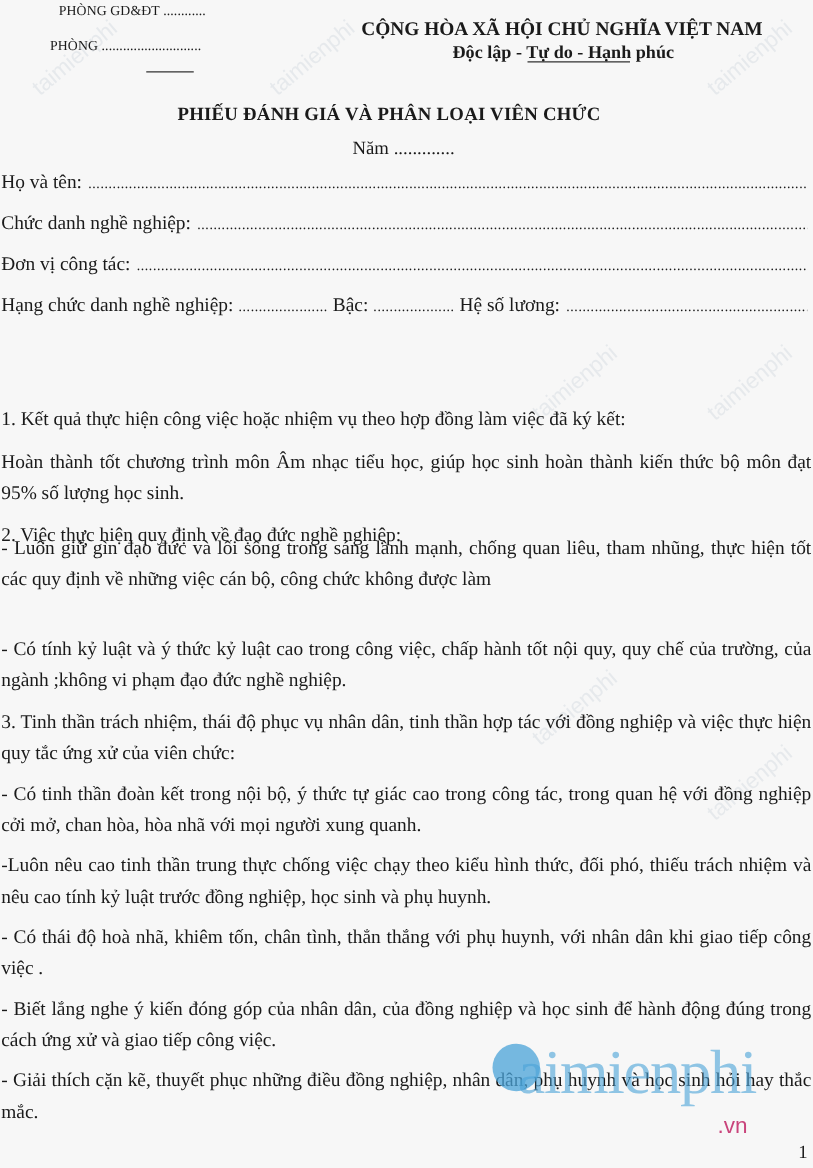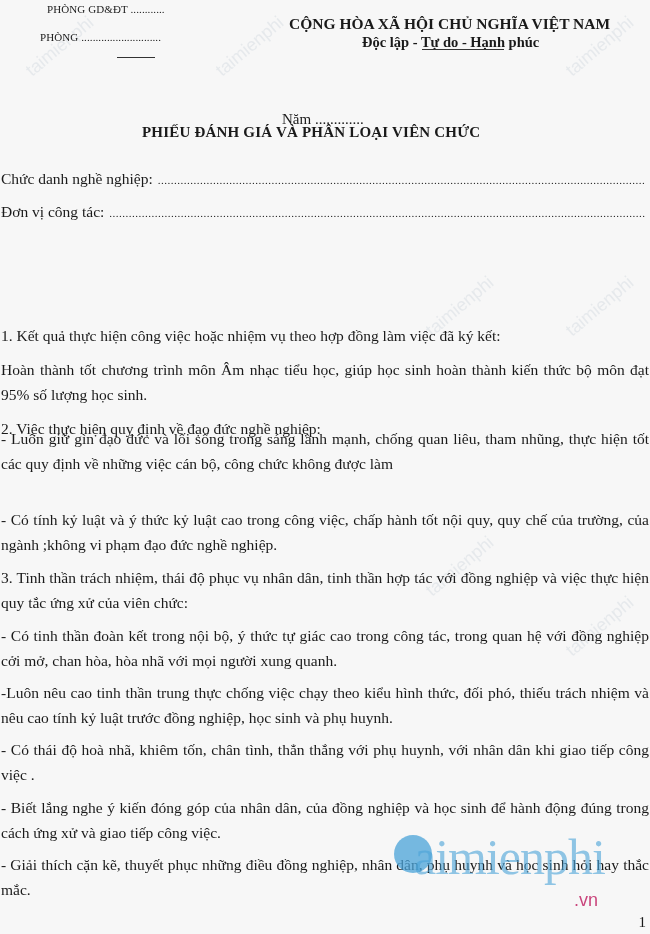--- a/index.html
+++ b/index.html
@@ -39,21 +39,20 @@
     }
     .rule {
       position: absolute;
       height: 1px;
       background: #333;
     }
     .doc-title {
       font-weight: bold;
       font-size: 15px;
       letter-spacing: 0.2px;
-      margin-top: 40px;
     }
     .year {
       font-size: 15px;
     }
 
     
     .field {
       position: absolute;
       left: 1px;
       width: 645px;
@@ -174,26 +173,38 @@
   <div class="abs hdr-left" style="left:40px;top:31px">PHÒNG ............................</div>
   <div class="rule" style="left:117px;top:57px;width:38px"></div>
 
   <div class="abs hdr-right" style="left:289px;top:3px">CỘNG HÒA XÃ HỘI CHỦ NGHĨA VIỆT NAM</div>
   <div class="abs motto" style="left:362px;top:34px">Độc lập - Tự do - Hạnh phúc</div>
   <div class="rule" style="left:422px;top:49px;width:82px"></div>
 
   <div class="abs doc-title" style="left:142px;top:84px">PHIẾU ĐÁNH GIÁ VÀ PHÂN LOẠI VIÊN CHỨC</div>
   <div class="abs year" style="left:282px;top:111px">Năm .............</div>
 
+  <div class="field" style="top:137px">
+    <span class="lbl">Họ và tên:</span>
+    <span class="dots"></span>
+  </div>
   <div class="field" style="top:170px">
     <span class="lbl">Chức danh nghề nghiệp:</span>
     <span class="dots"></span>
   </div>
   <div class="field" style="top:203px">
     <span class="lbl">Đơn vị công tác:</span>
+    <span class="dots"></span>
+  </div>
+  <div class="field" style="top:236px">
+    <span class="seg">Hạng chức danh nghề nghiệp:</span>
+    <span class="segdots">......................</span>
+    <span class="seg">Bậc:</span>
+    <span class="segdots">....................</span>
+    <span class="seg">Hệ số lương:</span>
     <span class="dots"></span>
   </div>
 
 
   <div class="para nowrap" style="top:323px">1. Kết quả thực hiện công việc hoặc nhiệm vụ theo hợp đồng làm việc đã ký kết:</div>
   <div class="para" style="top:357px">Hoàn thành tốt chương trình môn Âm nhạc tiểu học, giúp học sinh hoàn thành kiến thức bộ môn đạt 95% số lượng học sinh.</div>
 
   <div class="para nowrap" style="top:416px">2. Việc thực hiện quy định về đạo đức nghề nghiệp:</div>
   <div class="para" style="top:426px">- Luôn giữ gìn đạo đức và lối sống trong sáng lành mạnh, chống quan liêu, tham nhũng, thực hiện tốt các quy định về những việc cán bộ, công chức không được làm</div>
   <div class="para" style="top:507px"> - Có tính kỷ luật và ý thức kỷ luật cao trong công việc, chấp hành tốt nội quy, quy chế của trường, của ngành ;không vi phạm đạo đức nghề nghiệp.</div>

